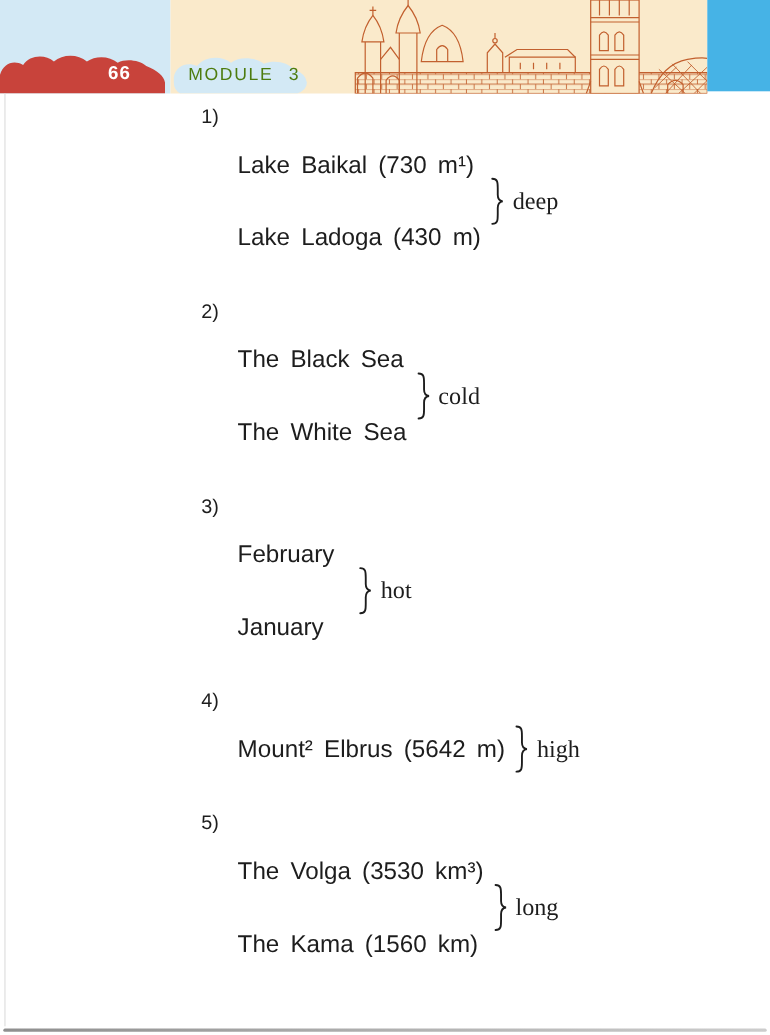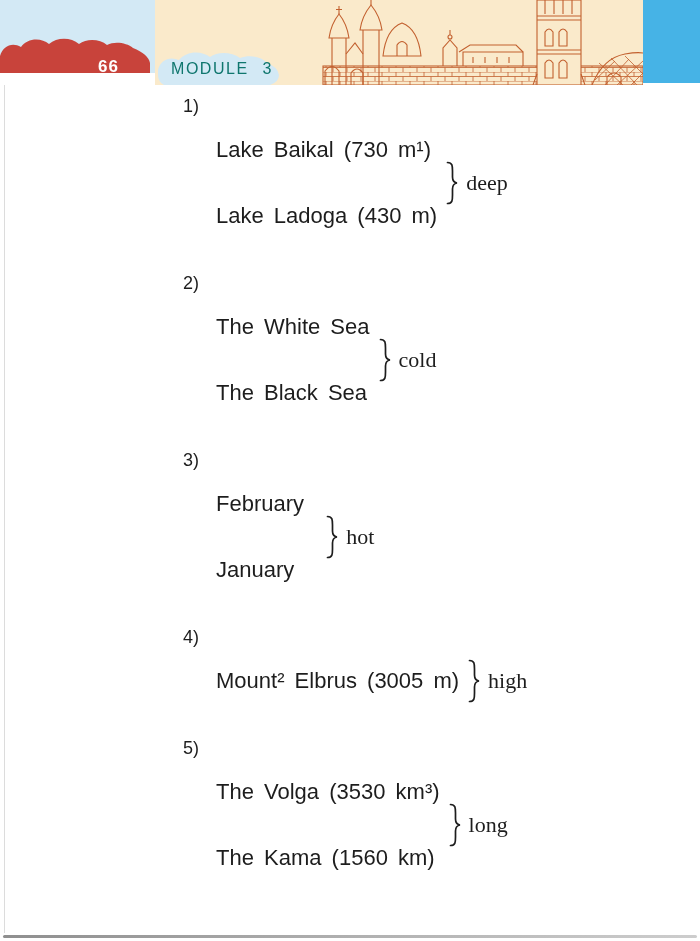--- a/index.html
+++ b/index.html
@@ -2,29 +2,29 @@
 <html><head>
 <meta charset="utf-8">
 <style>
   * { margin:0; padding:0; box-sizing:border-box; }
   html,body { background:#e9e9e9; }
   body { font-family:"Liberation Sans","DejaVu Sans",sans-serif; color:#1d1d1d; }
   .page { position:relative; width:700px; height:941px; background:#fff; overflow:hidden; margin:0 auto; }
 
   
   .header { position:absolute; top:0; left:0; width:700px; height:85px; }
-  .hdr-left { position:absolute; left:0; top:0; width:155px; height:73px; background:#d3e9f5; }
+  .hdr-left { position:absolute; left:0; top:0; width:155px; height:85px; background:#d3e9f5; }
   .hdr-mid { position:absolute; left:155px; top:0; width:488px; height:85px; background:#faeacb; }
   .hdr-right { position:absolute; right:0; top:0; width:57px; height:83px; background:#46b3e6; }
   .banner-svg { position:absolute; left:0; bottom:0; width:155px; height:37px; display:block; }
   .page-num { position:absolute; right:36px; top:57px; color:#fff; font-size:17px; font-weight:bold; letter-spacing:1px; }
   .module-cloud { position:absolute; left:156px; top:48px; width:132px; height:37px; }
   .module-cloud svg { position:absolute; inset:0; width:100%; height:100%; }
   .module-label { position:absolute; inset:0; display:flex; align-items:center; justify-content:center; padding-top:5px;
-                  font-size:16px; font-weight:500; color:#0f766e; letter-spacing:1.5px; word-spacing:8px; }
+                  font-size:16px; font-weight:500; color:#4d7c0f; letter-spacing:1.5px; word-spacing:8px; }
   .skyline { position:absolute; right:0; bottom:0; width:488px; height:85px; display:block; }
 
   
   .main { position:absolute; top:85px; left:0; right:0; padding:10px 42px 0 148px; }
 
   
   .pairs { padding-left:35px; }
   .pair-item { display:flex; align-items:stretch; margin-bottom:1px; min-height:44px; }
   .pair-num { width:33px; line-height:22px; font-size:18px; flex:0 0 33px; }
   .pair-lines { line-height:22px; font-size:22px; word-spacing:4px; white-space:pre; }
@@ -120,22 +120,22 @@
         </div>
         <svg class="brace" width="13" height="44" viewBox="0 0 13 44">
             <path d="M2.5,1.5 C7.5,1.5 7.5,5 7.5,10 L7.5,16 C7.5,19.5 9,21.5 12,22 C9,22.5 7.5,24.5 7.5,28 L7.5,34 C7.5,39 7.5,42.5 2.5,42.5" stroke="#1d1d1d" stroke-width="1.7" fill="none" stroke-linecap="round"></path>
           </svg>
         <span class="pair-label">deep</span>
       </div>
 
       <div class="pair-item">
         <span class="pair-num">2)</span>
         <div class="pair-lines">
+          <div>The Black Sea</div>
           <div>The White Sea</div>
-          <div>The Black Sea</div>
         </div>
         <svg class="brace" width="13" height="44" viewBox="0 0 13 44">
             <path d="M2.5,1.5 C7.5,1.5 7.5,5 7.5,10 L7.5,16 C7.5,19.5 9,21.5 12,22 C9,22.5 7.5,24.5 7.5,28 L7.5,34 C7.5,39 7.5,42.5 2.5,42.5" stroke="#1d1d1d" stroke-width="1.7" fill="none" stroke-linecap="round"></path>
           </svg>
         <span class="pair-label">cold</span>
       </div>
 
       <div class="pair-item">
         <span class="pair-num">3)</span>
         <div class="pair-lines">
@@ -144,21 +144,21 @@
         </div>
         <svg class="brace" width="13" height="44" viewBox="0 0 13 44">
             <path d="M2.5,1.5 C7.5,1.5 7.5,5 7.5,10 L7.5,16 C7.5,19.5 9,21.5 12,22 C9,22.5 7.5,24.5 7.5,28 L7.5,34 C7.5,39 7.5,42.5 2.5,42.5" stroke="#1d1d1d" stroke-width="1.7" fill="none" stroke-linecap="round"></path>
           </svg>
         <span class="pair-label">hot</span>
       </div>
 
       <div class="pair-item">
         <span class="pair-num">4)</span>
         <div class="pair-lines">
-          <div>Mount² Elbrus (3005 m)</div>
+          <div>Mount² Elbrus (5642 m)</div>
         </div>
         <svg class="brace" width="13" height="44" viewBox="0 0 13 44">
             <path d="M2.5,1.5 C7.5,1.5 7.5,5 7.5,10 L7.5,16 C7.5,19.5 9,21.5 12,22 C9,22.5 7.5,24.5 7.5,28 L7.5,34 C7.5,39 7.5,42.5 2.5,42.5" stroke="#1d1d1d" stroke-width="1.7" fill="none" stroke-linecap="round"></path>
           </svg>
         <span class="pair-label">high</span>
       </div>
 
       <div class="pair-item">
         <span class="pair-num">5)</span>
         <div class="pair-lines">

